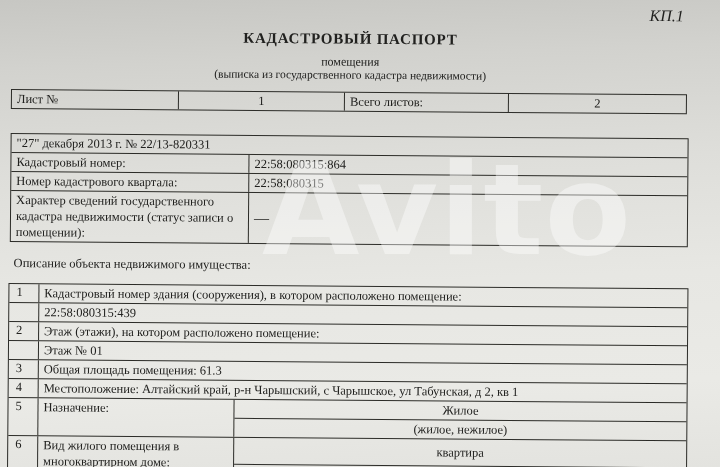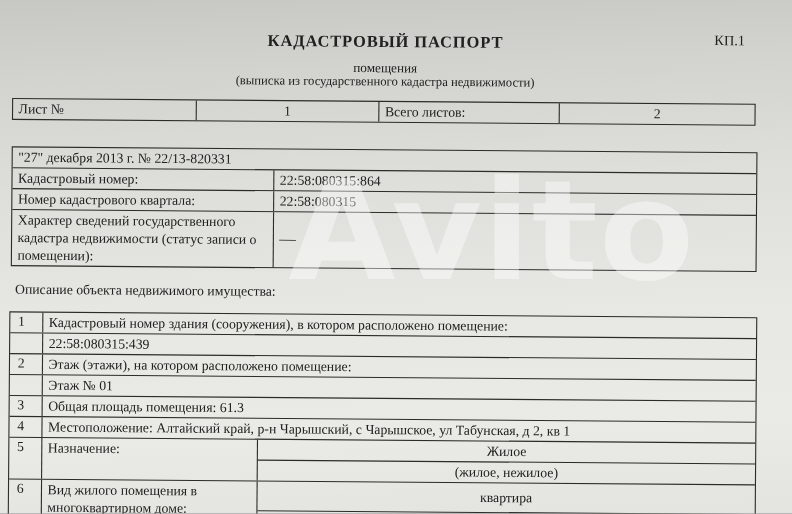--- a/index.html
+++ b/index.html
@@ -3,21 +3,21 @@
 <meta charset="utf-8">
 <style>
   html,body{margin:0;padding:0;background:#888;}
   .photo{
     position:relative;width:720px;height:467px;overflow:hidden;
     background:linear-gradient(178deg,#c7c7c3 0%,#d2d2ce 14%,#dededa 36%,#e7e7e3 60%,#eaeae6 82%,#e3e3df 100%);
     font-family:"Liberation Serif","DejaVu Serif",serif;
     color:#21211f;
   }
   .tilt{position:absolute;inset:0;transform:rotate(0.45deg);transform-origin:10px 90px;}
-  .form-code{position:absolute;top:24px;left:649px;font-size:13px;}
+  .form-code{position:absolute;top:2px;left:649px;font-size:16px;font-style:italic;}
   .doc-title{position:absolute;top:28px;left:0;width:700px;text-align:center;font-weight:bold;font-size:15px;letter-spacing:0.8px;}
   .doc-subtitle{position:absolute;top:52px;left:0;width:700px;text-align:center;font-size:12px;}
   .doc-note{position:absolute;top:66px;left:0;width:700px;text-align:center;font-size:11.5px;}
 
   .tbl{position:absolute;border:1.7px solid #2b2b27;background:transparent;}
   .frow{display:flex;align-items:stretch;}
   .frow + .frow{border-top:1px solid #2b2b27;}
   .cell{padding:1px 5px;font-size:12.5px;line-height:16px;box-sizing:border-box;}
   .bl{border-left:1px solid #2b2b27;}
   .br{border-right:1px solid #2b2b27;}

